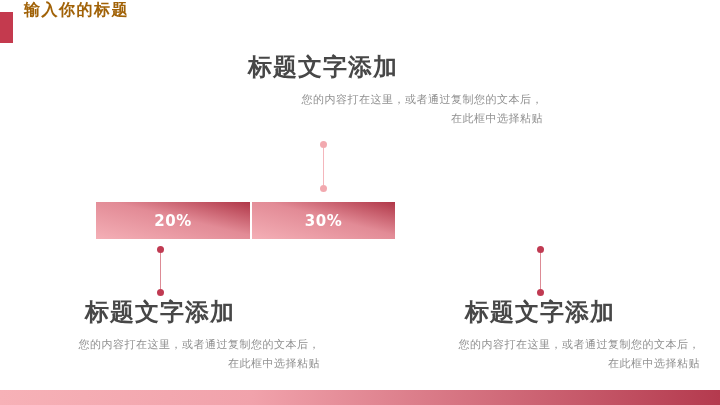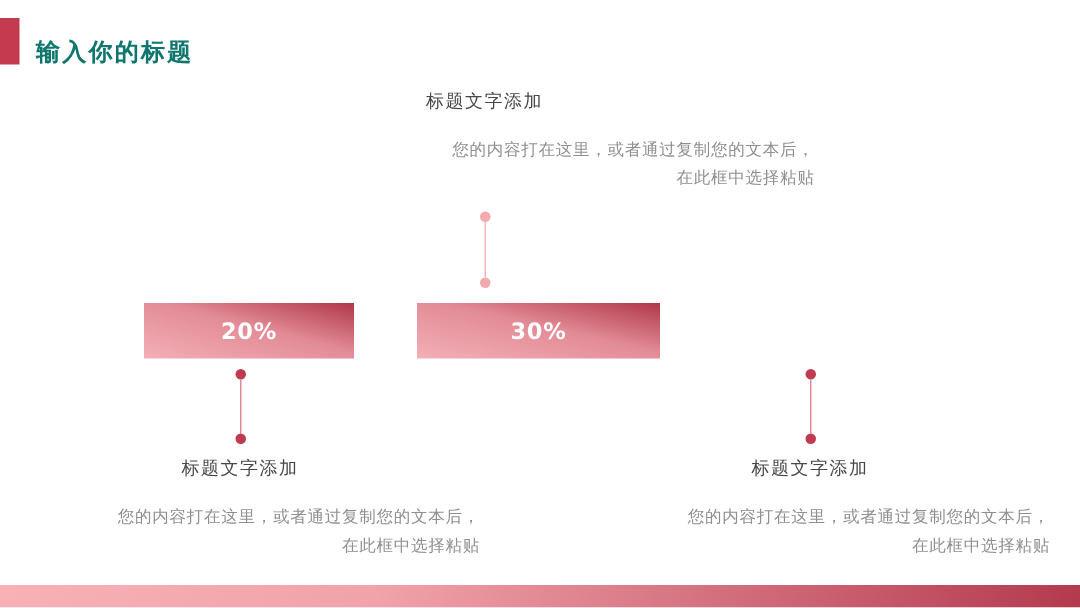--- a/index.html
+++ b/index.html
@@ -5,27 +5,27 @@
   html, body { margin:0; padding:0; }
   body {
     width:720px; height:405px; position:relative; overflow:hidden;
     background:#ffffff;
     font-family:"DejaVu Sans", "Liberation Sans", sans-serif;
   }
 
   
   .title-marker { position:absolute; left:0; top:12px; width:13px; height:31px; background:#c43a4e; }
   .slide-title {
-    position:absolute; left:24px; top:25px; margin:0;
-    font-size:16px; font-weight:bold; color:#0f766e; letter-spacing:1.5px;
+    position:absolute; left:24px; top:0; margin:0;
+    font-size:16px; font-weight:bold; color:#a16207; letter-spacing:1.5px;
   }
 
   
   .block { position:absolute; text-align:center; }
-  .block h2 { margin:0 0 11px 0; font-size:12px; line-height:24px; font-weight:normal; color:#474747; letter-spacing:1px; }
+  .block h2 { margin:0 0 11px 0; font-size:24px; line-height:24px; font-weight:bold; color:#474747; letter-spacing:1px; }
   .block p { margin:0; font-size:11px; line-height:19px; color:#8f8f8f; letter-spacing:0.5px;text-align:right; }
   .top-block { left:103px; top:55px; width:440px; }
   .bottom-block-left  { left:0px;   top:300px; width:320px; }
   .bottom-block-right { left:380px; top:300px; width:320px; }
 
   
   .connector { position:absolute; width:14px; display:flex; flex-direction:column; align-items:center; }
   .connector .dot { width:7px; height:7px; border-radius:50%; flex:0 0 auto; }
   .connector .line { width:1px; flex:1 1 auto; }
   .top-connector { left:316px; top:141px; height:51px; }
@@ -37,22 +37,22 @@
   .bottom-connector .dot  { background:#c03a52; }
   .bottom-connector .line { background:#dd8b95; }
 
   
   .bar { position:absolute; left:96px; top:202px; width:566px; height:37px; display:flex; gap:2px; }
   .seg {
     display:flex; align-items:center; justify-content:center;
     color:#ffffff; font-size:15px; font-weight:600; letter-spacing:0.5px;
     background:linear-gradient(to top right, #f4afb6 0%, #e28b96 55%, #b03748 100%);
   }
-  .seg.s1 { width:140px; }
-  .seg.s2 { width:162px;margin-left:40px; }
+  .seg.s1 { width:154px; }
+  .seg.s2 { width:143px; }
   .seg.s3 { flex:1; }
 
   
   .footer-strip {
     position:absolute; left:0; bottom:0; width:720px; height:15px;
     background:linear-gradient(90deg, #f7b1b7 0%, #f1a2ab 35%, #b43a4e 100%);
   }
 </style>
 </head>
 <body>

